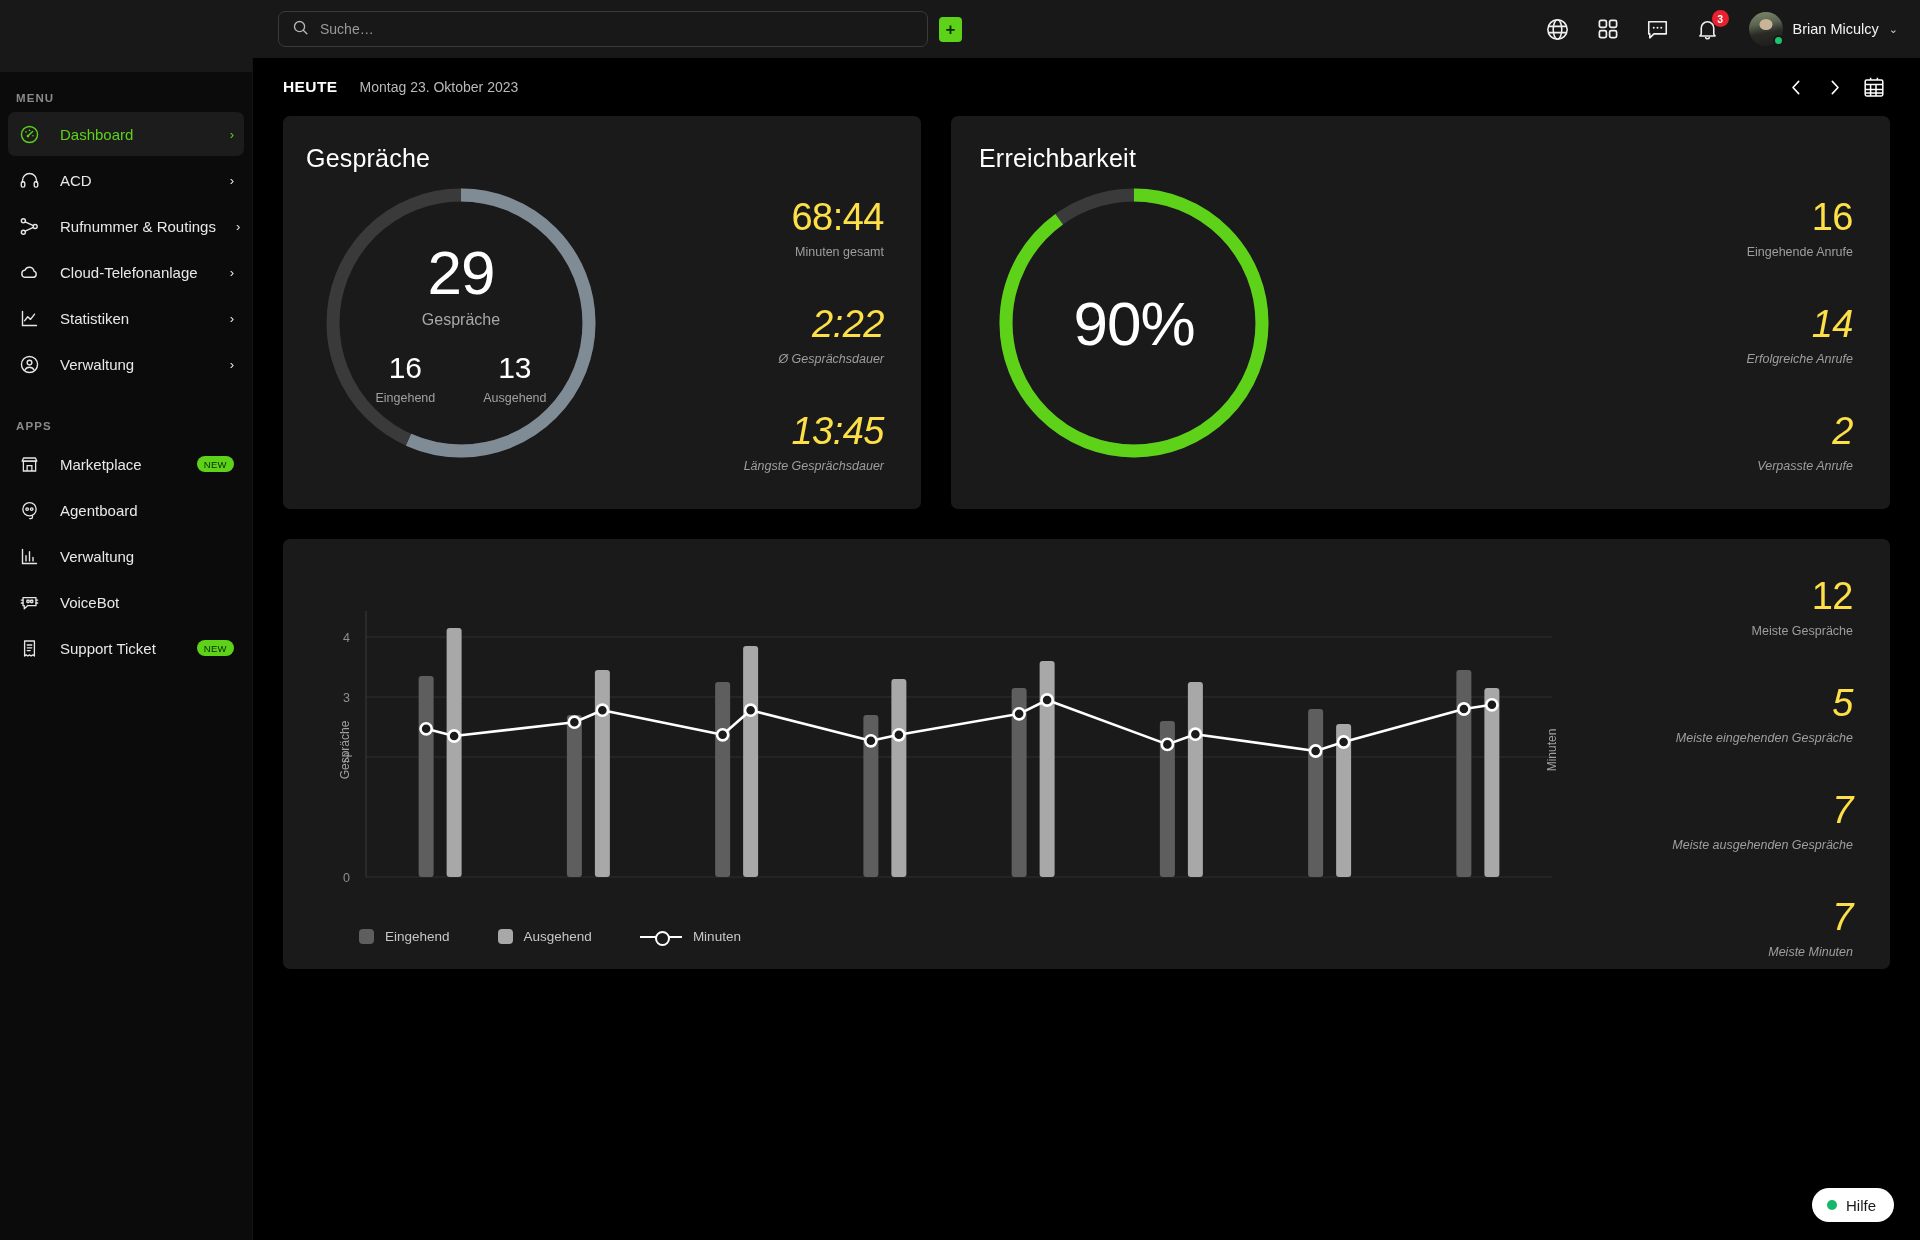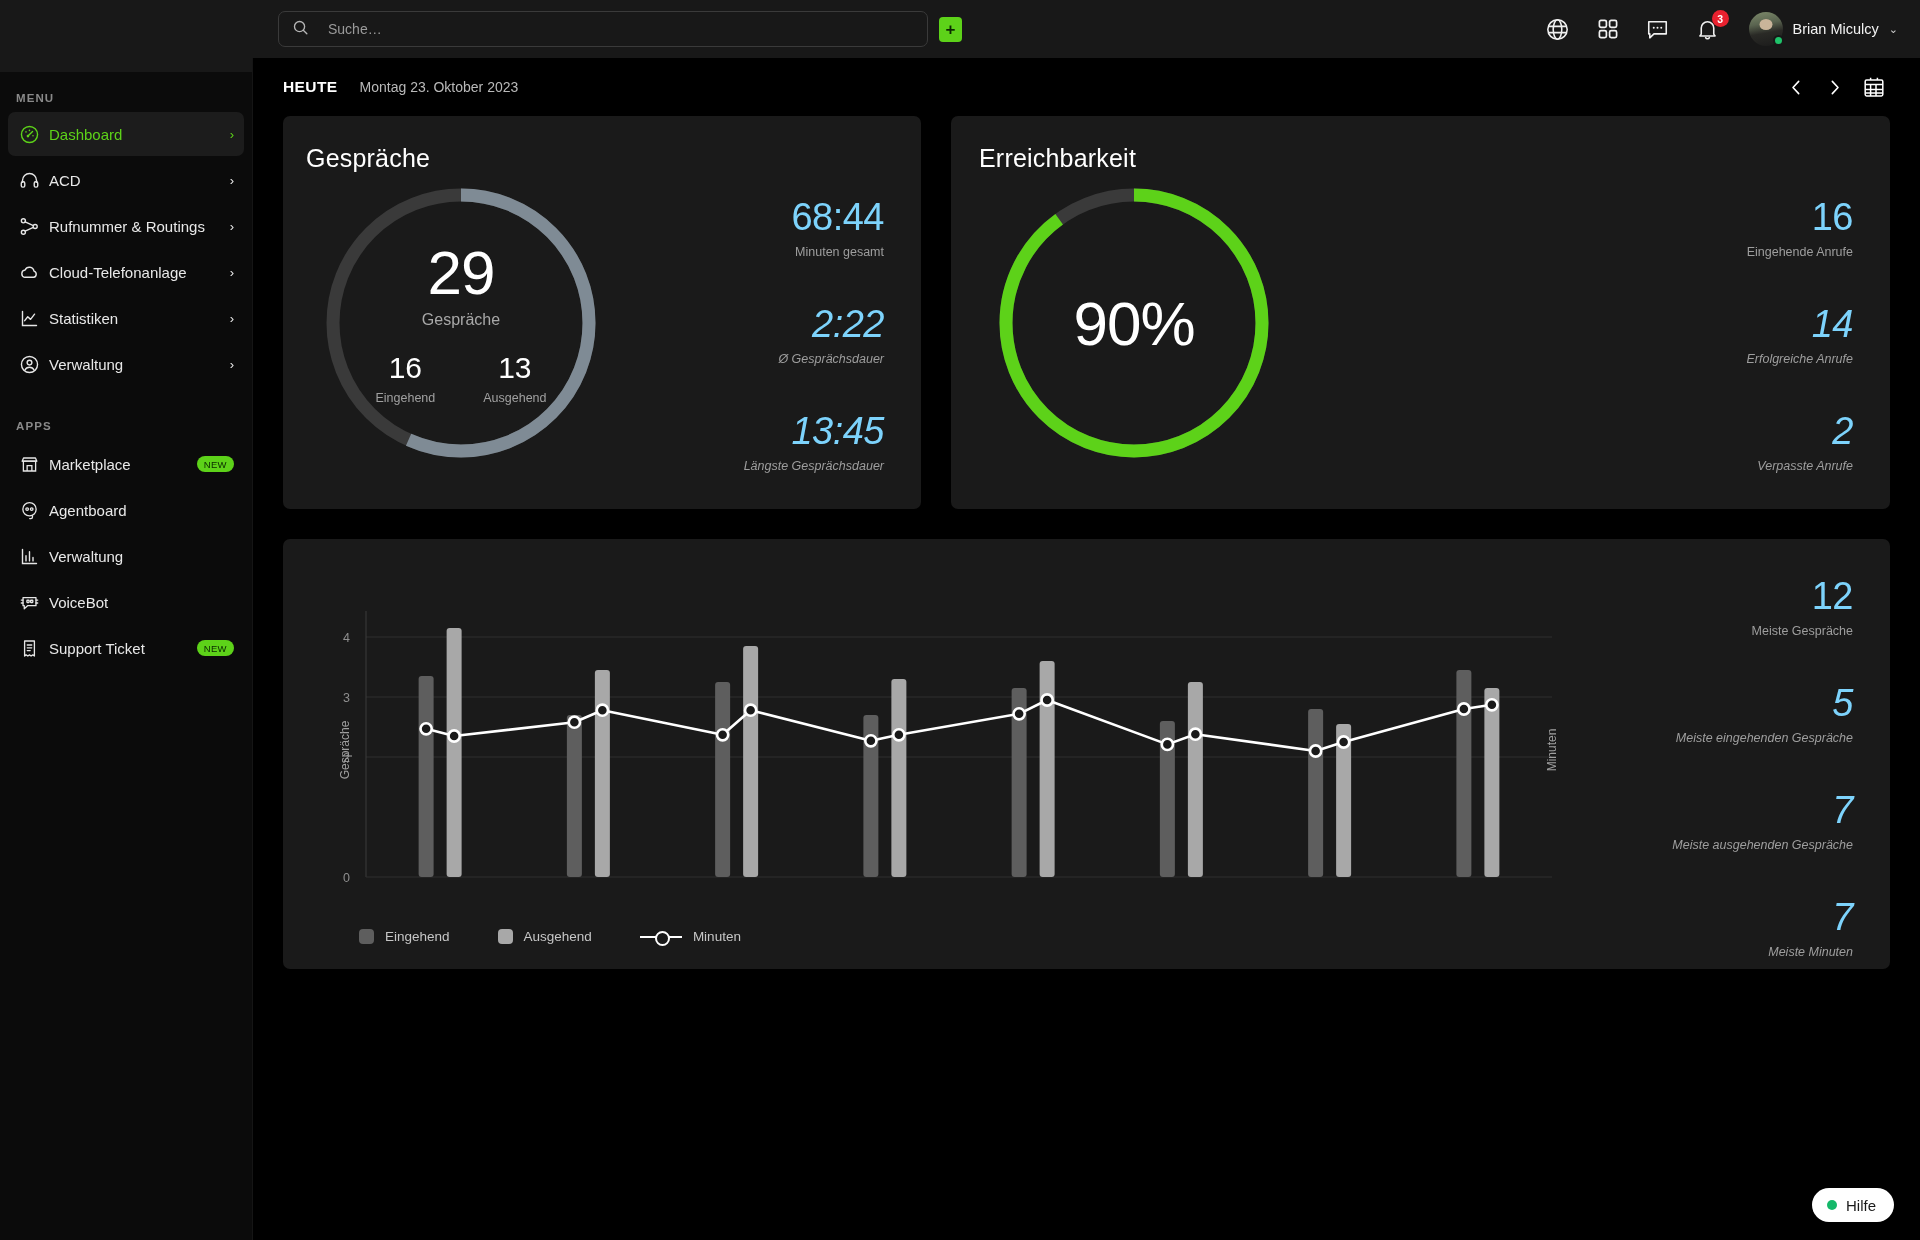--- a/index.html
+++ b/index.html
@@ -30,21 +30,21 @@
   }
   .section-label {
     font-size: 11.5px; letter-spacing: 1.1px; color: #8a8a8a;
     padding: 0 0 0 16px; font-weight: 600;
   }
   .menu-label-wrap { height: 40px; display: flex; align-items: flex-end; padding-bottom: 8px; }
   .apps-label-wrap { height: 54px; display: flex; align-items: flex-end; padding-bottom: 10px; }
   .nav { list-style: none; }
   .nav-item {
     height: 44px; margin: 0 8px 2px 8px; border-radius: 7px;
-    display: flex; align-items: center; gap: 9px; padding: 0 10px 0 10px;
+    display: flex; align-items: center; gap: 20px; padding: 0 10px 0 10px;
     cursor: pointer; position: relative;
   }
   .nav-item.active { background: #1c1c1c; }
   .nav-icon { width: 22px; height: 22px; flex: 0 0 22px; display: flex; align-items: center; justify-content: center; color: #e6e6e6; }
   .nav-item.active .nav-icon { color: #5dd219; }
   .nav-text { font-size: 15px; color: #e8e8e8; flex: 1; white-space: nowrap; }
   .nav-item.active .nav-text { color: #5dd219; }
   .chev { color: #e8e8e8; font-size: 13px; line-height: 1; }
   .nav-item.active .chev { color: #5dd219; }
   .badge-new {
@@ -55,21 +55,21 @@
   
   .main { flex: 1; height: 1240px; background: #000; position: relative; }
   .topbar {
     height: 58px; background: #181818; display: flex; align-items: center;
     position: absolute; top: 0; left: -253px; right: 0; width: 1920px;
     padding-left: 253px; z-index: 5;
   }
   .search-wrap { margin-left: 25px; display: flex; align-items: center; gap: 11px; }
   .search-box {
     width: 650px; height: 36px; border: 1px solid #3a3a3a; border-radius: 7px;
-    background: #181818; display: flex; align-items: center; gap: 18px; padding: 0 12px;
+    background: #181818; display: flex; align-items: center; gap: 10px; padding: 0 12px;
   }
   .search-box input {
     background: transparent; border: none; outline: none; color: #d8d8d8;
     font-size: 14px; font-family: "Liberation Sans", sans-serif; flex: 1;
   }
   .search-box input::placeholder { color: #9a9a9a; }
   .add-btn {
     width: 23px; height: 25px; border-radius: 4px; background: #5dd219; color: #0b2900;
     font-size: 17px; font-weight: 700; display: flex; align-items: center; justify-content: center;
     cursor: pointer; line-height: 1;
@@ -128,21 +128,21 @@
   .dp-lab { font-size: 12.5px; color: #a0a0a0; margin-top: 8px; }
 
   .pct-big { font-size: 62px; font-weight: 300; color: #fff; letter-spacing: -1px; }
 
   .stats-col {
     margin-left: auto; display: flex; flex-direction: column; justify-content: center;
     align-items: flex-end; height: 325px; padding-right: 37px; gap: 0;
   }
   .stat { text-align: right; }
   .stat + .stat { margin-top: 46px; font-style: italic; }
-  .stat-val { font-size: 38px; font-weight: 300; color: #7dd3fc; line-height: 1; letter-spacing: -0.5px; }
+  .stat-val { font-size: 38px; font-weight: 300; color: #fde047; line-height: 1; letter-spacing: -0.5px; }
   .stat-lab { font-size: 12.5px; color: #9e9e9e; margin-top: 9px; }
 
   .card-stunden { margin-top: 30px; height: 430px; padding: 28px 0 0 23px; display: flex; }
   .chart-area { width: 1270px; position: relative; }
   .chart-box { position: relative; margin-top: 38px; height: 290px; }
   .legend { display: flex; align-items: center; gap: 48px; margin-top: 34px; padding-left: 53px; }
   .legend-item { display: flex; align-items: center; gap: 11px; }
   .legend-swatch { width: 15px; height: 15px; border-radius: 4px; }
   .legend-text { font-size: 13.5px; color: #c6c6c6; }
   .legend-line { width: 42px; height: 14px; position: relative; display: flex; align-items: center; }

